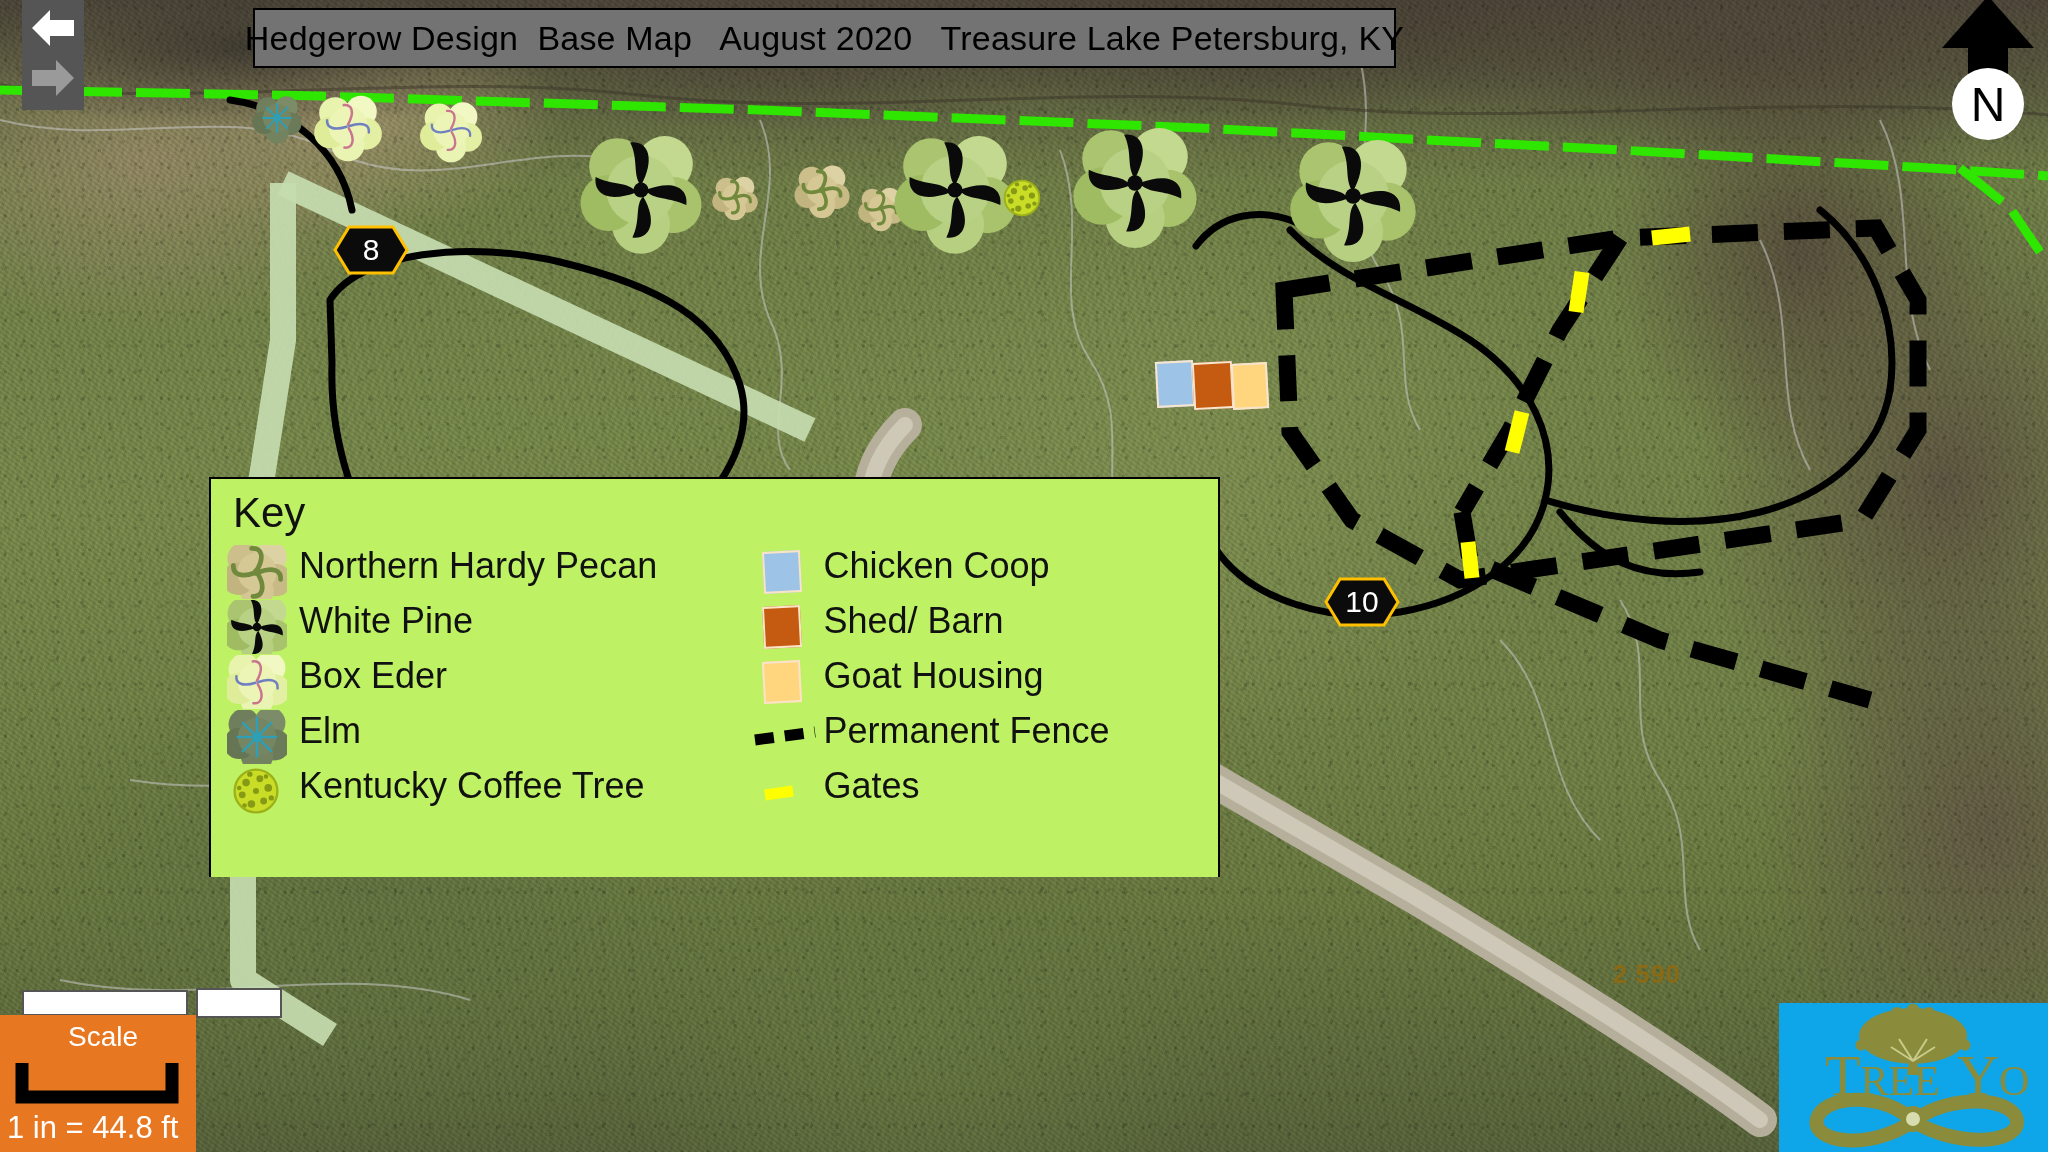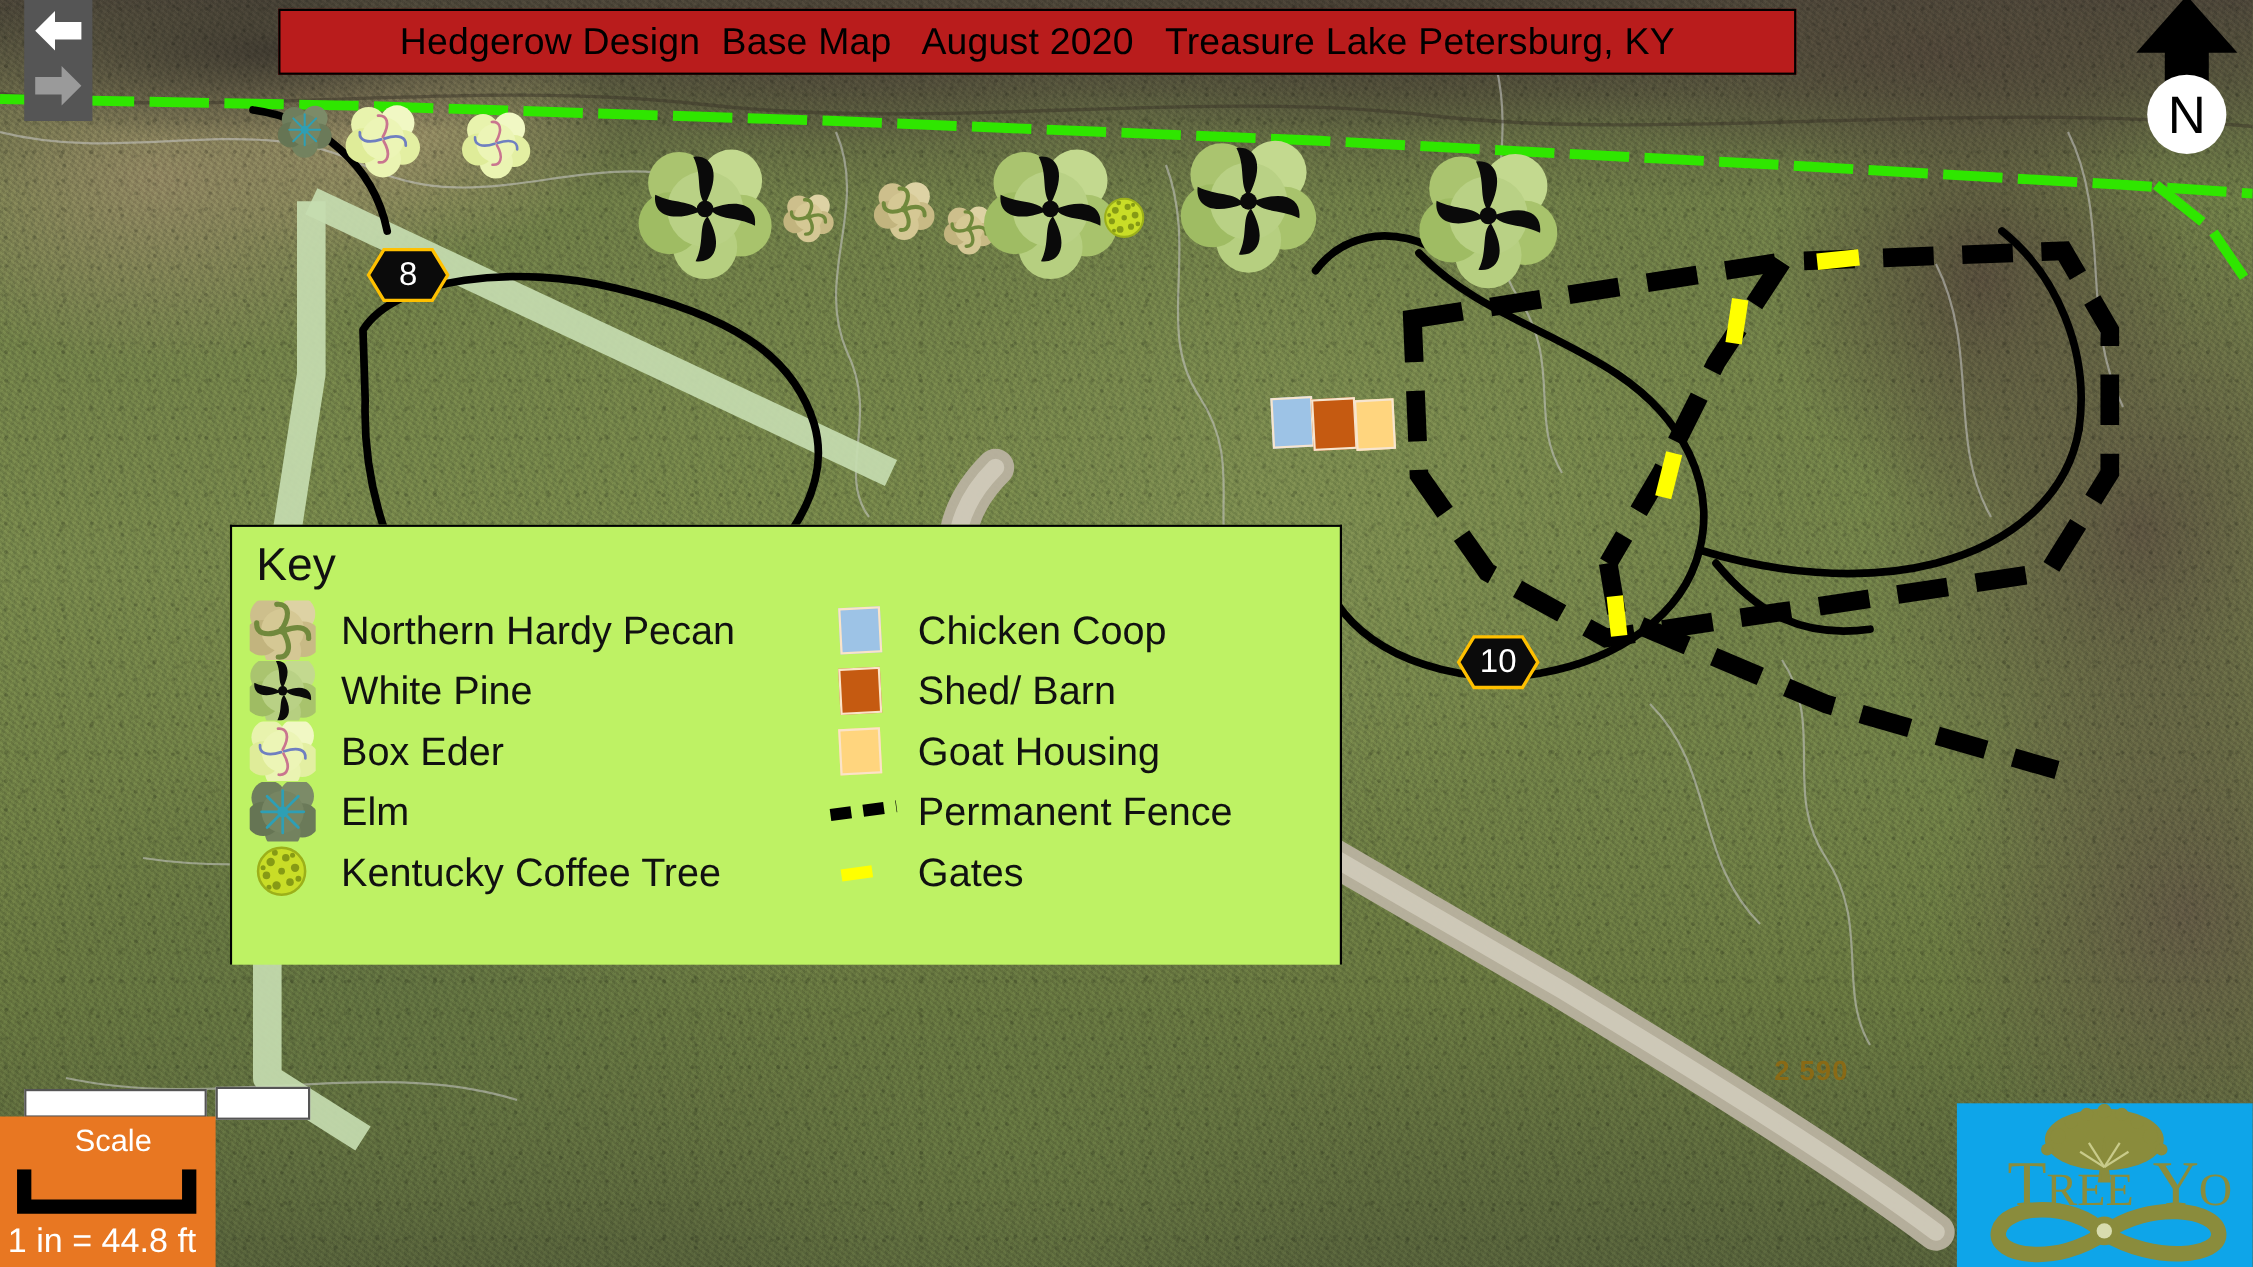--- a/index.html
+++ b/index.html
@@ -58,22 +58,22 @@
   .road { position:absolute; inset:0; }
 
   
   .hairlines { position:absolute; inset:0; }
 
   
   .overlay { position:absolute; inset:0; }
 
   
   .title-box {
-    position:absolute; left:253px; top:8px; width:1380px; height:60px;
-    background:#b91c1c; border:2px solid #000;
+    position:absolute; left:253px; top:8px; width:1143px; height:60px;
+    background:#737373; border:2px solid #000;
     display:flex; align-items:center; justify-content:center;
   }
   .title-text {
     font-size:34px; color:#000; white-space:pre; letter-spacing:.2px;
     font-family:"Liberation Sans", sans-serif;
   }
 
   
   .navpad {
     position:absolute; left:22px; top:0; width:62px; height:110px;
@@ -101,21 +101,21 @@
   
   .key-panel {
     position:absolute; left:209px; top:477px; width:1011px; height:400px;
     background:#bef264; border:2px solid #000; border-bottom:none;
   }
   .key-title { position:absolute; left:22px; top:10px; font-size:42px; color:#111; }
   .key-cols { position:absolute; left:0; top:66px; width:100%; display:flex; }
   .key-col { }
   .key-col.left  { width:540px; padding-left:16px; }
   .key-col.right { width:470px; }
-  .key-row { display:flex; align-items:center; height:55px;gap:11px; }
+  .key-row { display:flex; height:55px; }
   .key-sym { width:72px; height:54px; position:relative; flex:0 0 72px; }
   .key-lab { font-size:36px; color:#111; white-space:nowrap; font-family:"Liberation Sans", sans-serif; }
   .key-col.right .key-sym { width:74px; flex:0 0 74px; }
   .sw { position:absolute; left:14px; top:6px; width:38px; height:42px; border:2px solid #fbe3c8; }
 
   
   .scale-box {
     position:absolute; left:0; top:1015px; width:196px; height:137px;
     background:#e87722; color:#fff;
   }

